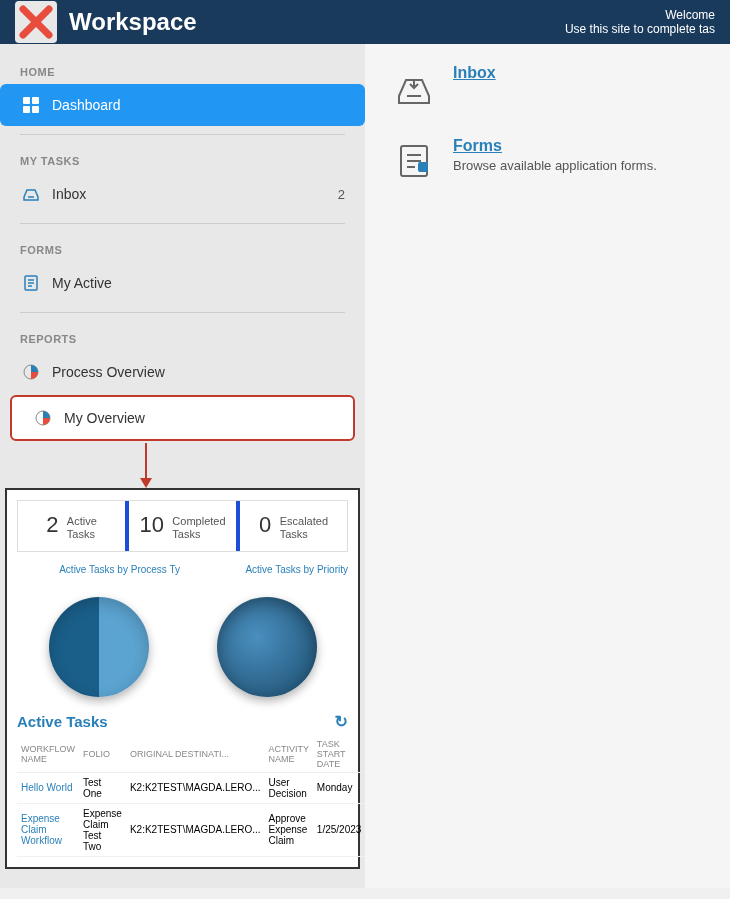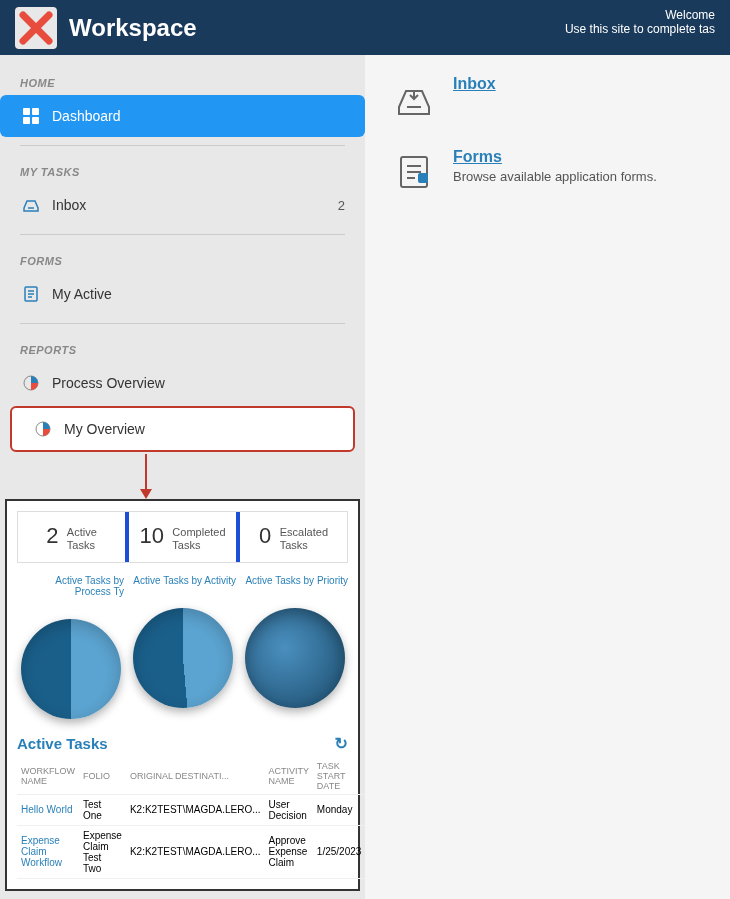--- a/index.html
+++ b/index.html
@@ -1,21 +1,21 @@
 <!DOCTYPE html>
 <html><head>
   <meta charset="utf-8">
   <style>
     * { box-sizing: border-box; margin: 0; padding: 0; }
     body { font-family: Arial, sans-serif; background: #f0f0f0; width: 730px; min-height: 899px; overflow-x: hidden; }
 
     
     .header {
       background: #1a3a5c;
-      height: 55px;
+      height: 44px;
       display: flex;
       align-items: center;
       padding: 0 15px;
       position: relative;
     }
     .header-logo {
       width: 42px;
       height: 42px;
       margin-right: 12px;
     }
@@ -46,21 +46,20 @@
       flex-shrink: 0;
       padding-top: 10px;
     }
 
     .nav-section-label {
       color: #888;
       font-size: 11px;
       font-weight: bold;
       padding: 12px 20px 6px 20px;
       letter-spacing: 0.5px;
-      font-style: italic;
     }
 
     .nav-item {
       display: flex;
       align-items: center;
       padding: 10px 20px;
       cursor: pointer;
       color: #333;
       font-size: 14px;
       border-radius: 6px;
@@ -368,24 +367,20 @@
             <span>Escalated</span><br>
             <span>Tasks</span>
           </span>
         </div>
       </div>
 
       <div class="charts-row">
         <div class="chart-item">
           <div class="chart-title">Active Tasks by Process Ty</div>
           <div class="pie-chart pie1"></div>
-        </div>
-        <div class="chart-item">
-          <div class="chart-title">Active Tasks by Activity</div>
-          <div class="pie-chart pie2"></div>
         </div>
         <div class="chart-item">
           <div class="chart-title">Active Tasks by Priority</div>
           <div class="pie-chart pie3"></div>
         </div>
       </div>
 
       <div class="active-tasks-section">
         <div class="active-tasks-header">
           <span>Active Tasks</span>

